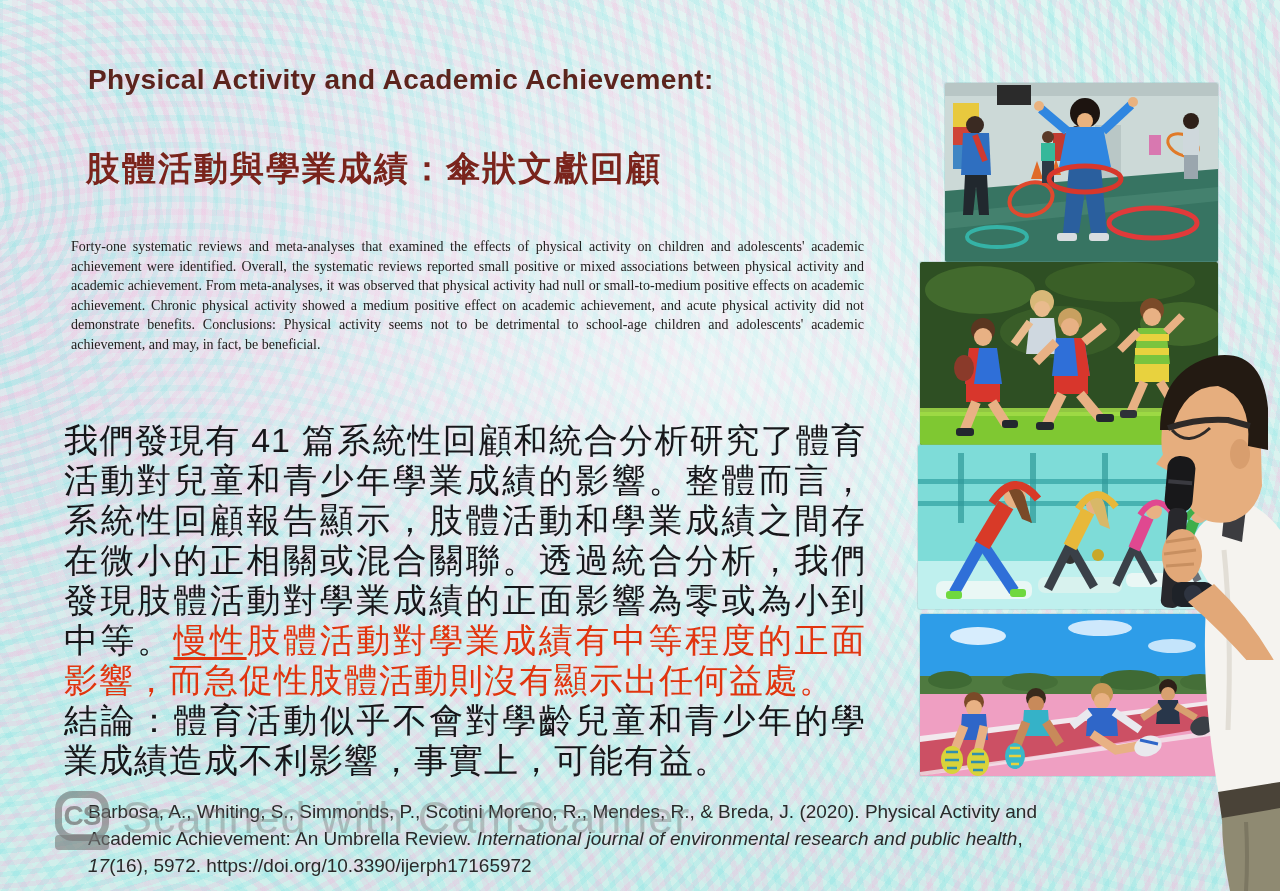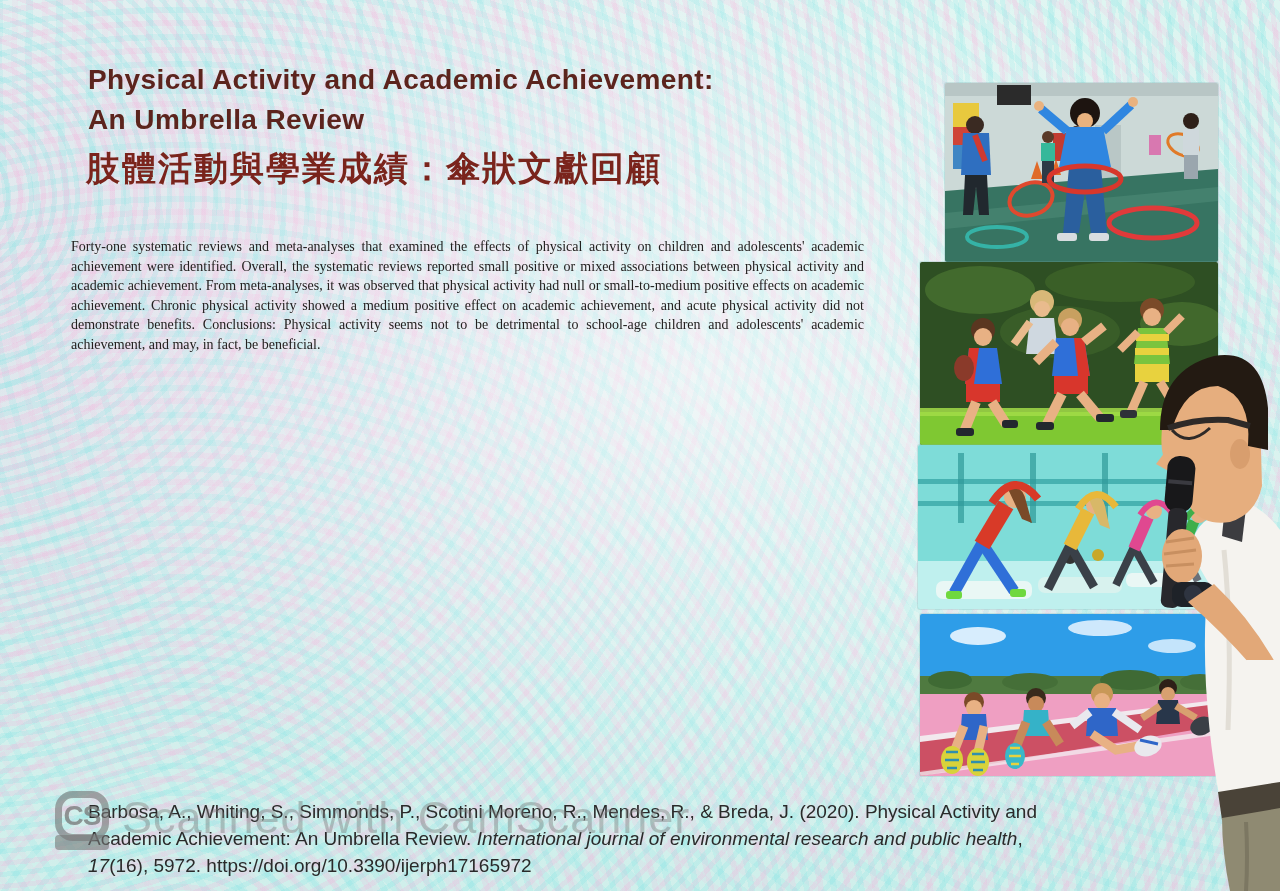--- a/index.html
+++ b/index.html
@@ -66,26 +66,26 @@
     background:rgba(118,118,118,.6);border-radius:4px;
   }
 </style>
 </head>
 <body>
 
 <div class="slide">
 
   <div class="title-en">
     <div>Physical Activity and Academic Achievement:</div>
-    <div>An Umbrella Review</div>
   </div>
   <div class="title-zh">肢體活動與學業成績：傘狀文獻回顧</div>
 
   <p class="abstract">Forty-one systematic reviews and meta-analyses that examined the effects of physical activity on children and adolescents' academic achievement were identified. Overall, the systematic reviews reported small positive or mixed associations between physical activity and academic achievement. From meta-analyses, it was observed that physical activity had null or small-to-medium positive effects on academic achievement. Chronic physical activity showed a medium positive effect on academic achievement, and acute physical activity did not demonstrate benefits. Conclusions: Physical activity seems not to be detrimental to school-age children and adolescents' academic achievement, and may, in fact, be beneficial.</p>
 
+  <p class="zh-body"><span>我們發現有 41 篇系統性回顧和統合分析研究了體育活動對兒童和青少年學業成績的影響。整體而言，系統性回顧報告顯示，肢體活動和學業成績之間存在微小的正相關或混合關聯。透過統合分析，我們發現肢體活動對學業成績的正面影響為零或為小到中等。</span><span class="zh-red-u">慢性</span><span class="zh-red">肢體活動對學業成績有中等程度的正面影響，而急促性肢體活動則沒有顯示出任何益處。</span><span>　結論：體育活動似乎不會對學齡兒童和青少年的學業成績造成不利影響，事實上，可能有益。</span></p>
 
   <p class="citation"><span>Barbosa, A., Whiting, S., Simmonds, P., Scotini Moreno, R., Mendes, R., &amp; Breda, J. (2020). Physical Activity and Academic Achievement: An Umbrella Review. </span><i>International journal of environmental research and public health</i><span>, </span><i>17</i><span>(16), 5972. https://doi.org/10.3390/ijerph17165972</span></p>
 
   <figure class="photo photo-gym" aria-label="Children playing with hula hoops and cones in a school gym">
     <svg viewBox="0 0 273 179" preserveAspectRatio="none">
       <rect width="273" height="179" fill="#ccd9d7"></rect>
       <rect width="273" height="13" fill="#b8c6c5"></rect>
       <rect x="52" y="2" width="34" height="20" fill="#2b2b2b"></rect>
       <rect x="150" y="42" width="26" height="54" fill="#b9c7c6"></rect>
       <rect x="108" y="50" width="26" height="28" fill="#c23b30"></rect>

